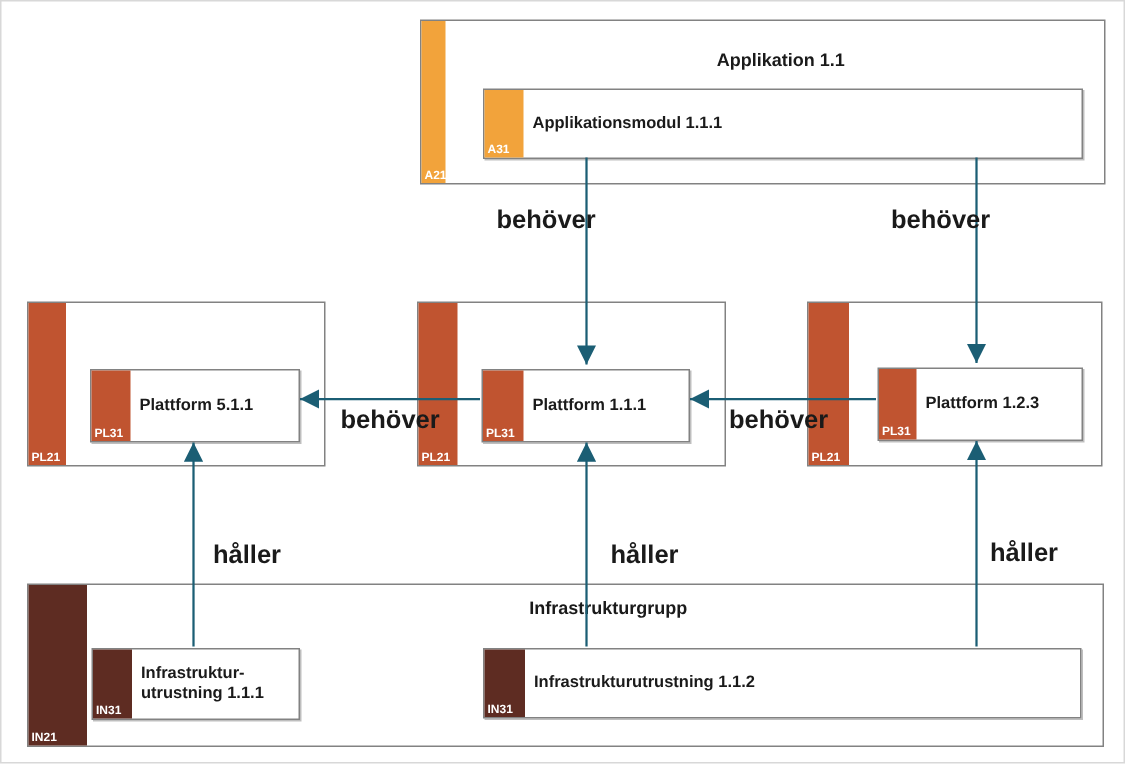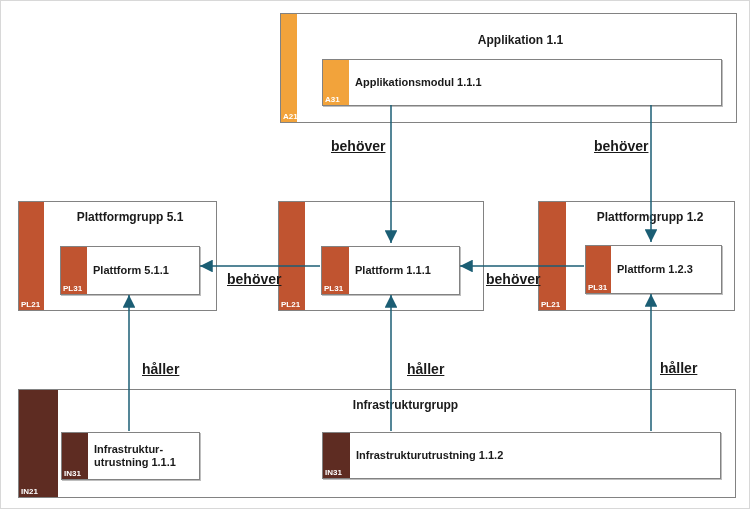--- a/index.html
+++ b/index.html
@@ -15,21 +15,21 @@
   .canvas{position:relative;width:750px;height:509px;background:#fff;border:1px solid #d8d8d8;overflow:hidden;}
   .group{position:absolute;background:#fff;border:1px solid var(--border);}
   .inner{position:absolute;background:#fff;border:1px solid var(--border);box-shadow:1px 1px 0 rgba(110,110,110,.45);display:flex;align-items:center;}
   .tab{position:absolute;left:0;top:0;bottom:0;}
   .tab-code{position:absolute;left:2px;bottom:1px;font-size:8px;font-weight:600;color:#fff;letter-spacing:0;}
   .tab-app{background:var(--application);}
   .tab-pl{background:var(--platform);}
   .tab-in{background:var(--infrastructure);}
   .group-title{position:absolute;top:0;right:0;text-align:center;font-size:12px;font-weight:600;}
   .inner-title{font-size:11px;font-weight:600;line-height:13px;}
-  .edge-label{position:absolute;font-size:14px;font-weight:600;line-height:13px;white-space:nowrap;text-decoration:underline;}
+  .edge-label{position:absolute;font-size:17px;font-weight:600;line-height:13px;white-space:nowrap;}
   .edge-label.right-align{text-align:right;}
   svg.arrows{position:absolute;left:0;top:0;pointer-events:none;}
   svg.arrows line{stroke:var(--relation);stroke-width:1.5;}
 </style>
 </head>
 <body>
 
 <div class="canvas">
 
   <div class="group" style="left:279px;top:12px;width:457px;height:110px;">
@@ -42,21 +42,20 @@
         <span class="tab-code">A31</span>
       </div>
       <div class="inner-title" style="margin-left:32px;text-align:center;">Applikationsmodul 1.1.1</div>
     </div>
   </div>
 
   <div class="group" style="left:17px;top:200px;width:199px;height:110px;">
     <div class="tab tab-pl" style="width:25px;">
       <span class="tab-code">PL21</span>
     </div>
-    <div class="group-title" style="left:25px;top:8px;">Plattformgrupp 5.1</div>
     <div class="inner" style="left:41px;top:44px;width:140px;height:49px;">
       <div class="tab tab-pl" style="width:26px;">
         <span class="tab-code">PL31</span>
       </div>
       <div class="inner-title" style="margin-left:32px;">Plattform 5.1.1</div>
     </div>
   </div>
 
   <div class="group" style="left:277px;top:200px;width:206px;height:110px;">
     <div class="tab tab-pl" style="width:26px;">
@@ -67,21 +66,20 @@
         <span class="tab-code">PL31</span>
       </div>
       <div class="inner-title" style="margin-left:33px;">Plattform 1.1.1</div>
     </div>
   </div>
 
   <div class="group" style="left:537px;top:200px;width:197px;height:110px;">
     <div class="tab tab-pl" style="width:27px;">
       <span class="tab-code">PL21</span>
     </div>
-    <div class="group-title" style="left:27px;top:8px;">Plattformgrupp 1.2</div>
     <div class="inner" style="left:46px;top:43px;width:137px;height:49px;">
       <div class="tab tab-pl" style="width:25px;">
         <span class="tab-code">PL31</span>
       </div>
       <div class="inner-title" style="margin-left:31px;">Plattform 1.2.3</div>
     </div>
   </div>
 
   <div class="group" style="left:17px;top:388px;width:718px;height:109px;">
     <div class="tab tab-in" style="width:39px;">

